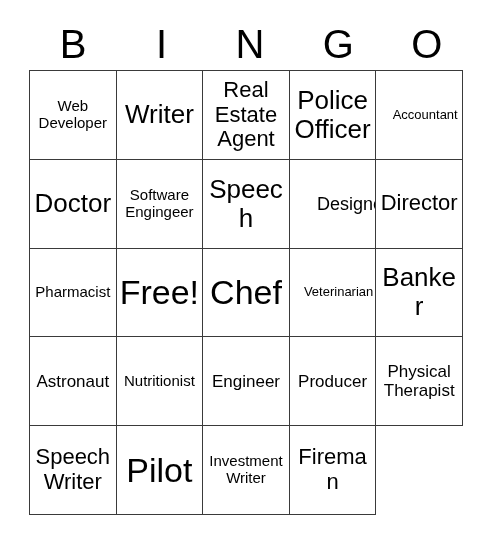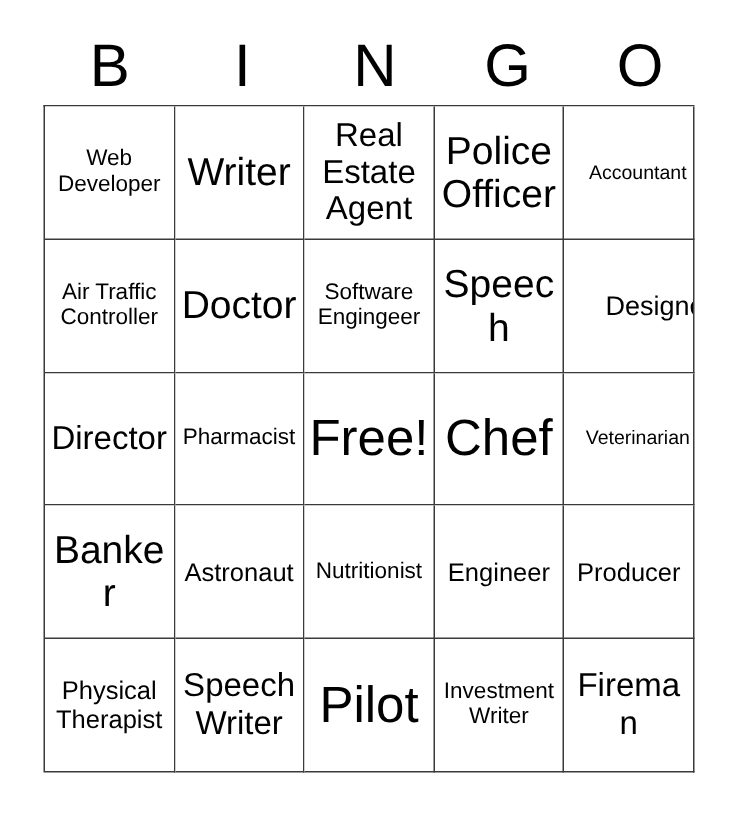--- a/index.html
+++ b/index.html
@@ -100,23 +100,20 @@
       </div>
       <div class="bingo-cell fs-xl">
         <span class="cell-text">Real Estate Agent</span>
       </div>
       <div class="bingo-cell fs-xxl">
         <span class="cell-text">Police Officer</span>
       </div>
       <div class="bingo-cell fs-xs">
         <span class="cell-text">Accountant</span>
       </div>
-      <div class="bingo-cell fs-sm">
-        <span class="cell-text">Air Traffic Controller</span>
-      </div>
       <div class="bingo-cell fs-xxl">
         <span class="cell-text">Doctor</span>
       </div>
       <div class="bingo-cell fs-sm">
         <span class="cell-text">Software Engingeer</span>
       </div>
       <div class="bingo-cell fs-xxl">
         <span class="cell-text">Speech</span>
       </div>
       <div class="bingo-cell fs-lg">

